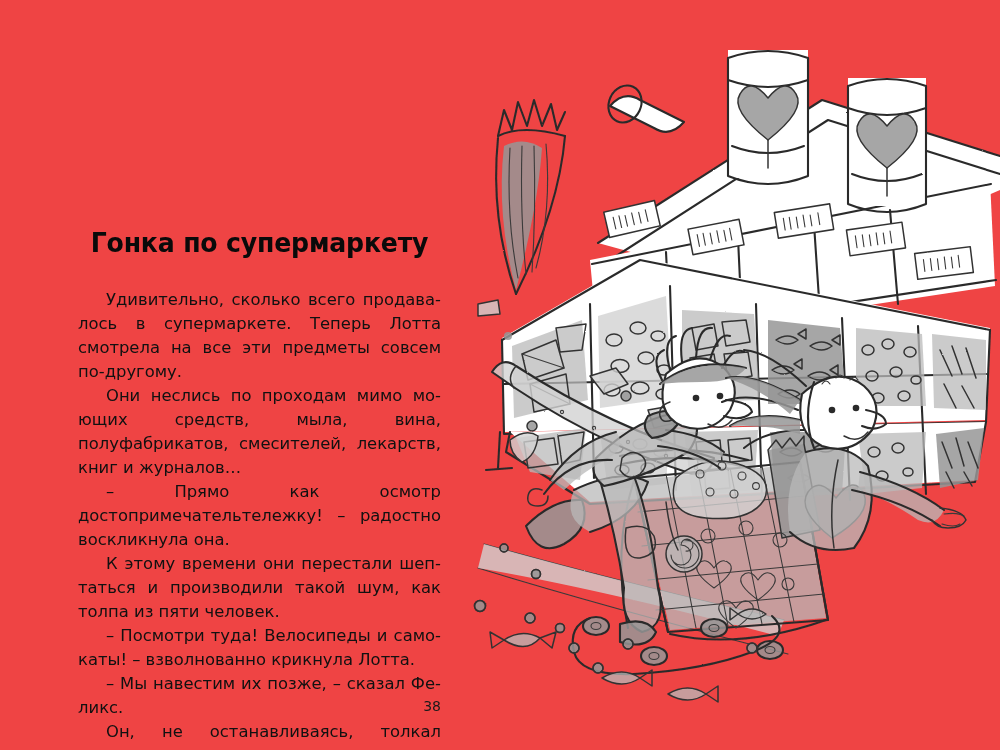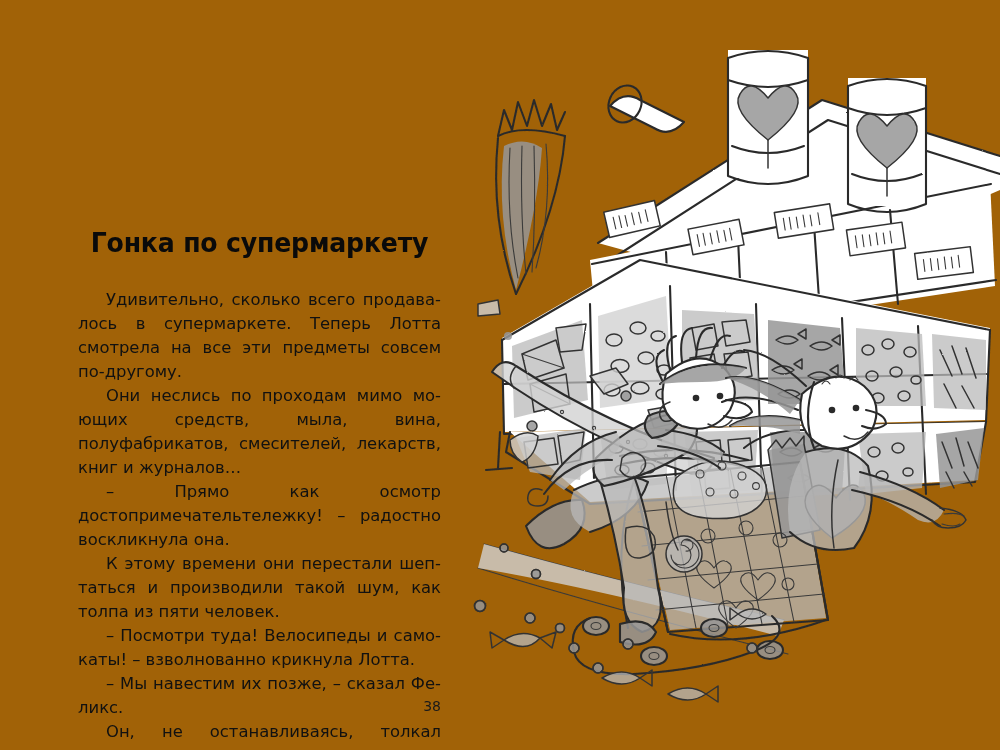--- a/index.html
+++ b/index.html
@@ -12,21 +12,21 @@
     width: 1000px;
     height: 750px;
     overflow: hidden;
     font-family: "DejaVu Sans", sans-serif;
     color: #000000;
     position: relative;
   }
   #page {
     position: absolute;
     inset: 0;
-    background: #a16207;
+    background: #ef4444;
   }
 
   
   #text-column {
     position: absolute;
     left: 78px;
     top: 228px;
     width: 363px;
   }
   #chapter-title {

